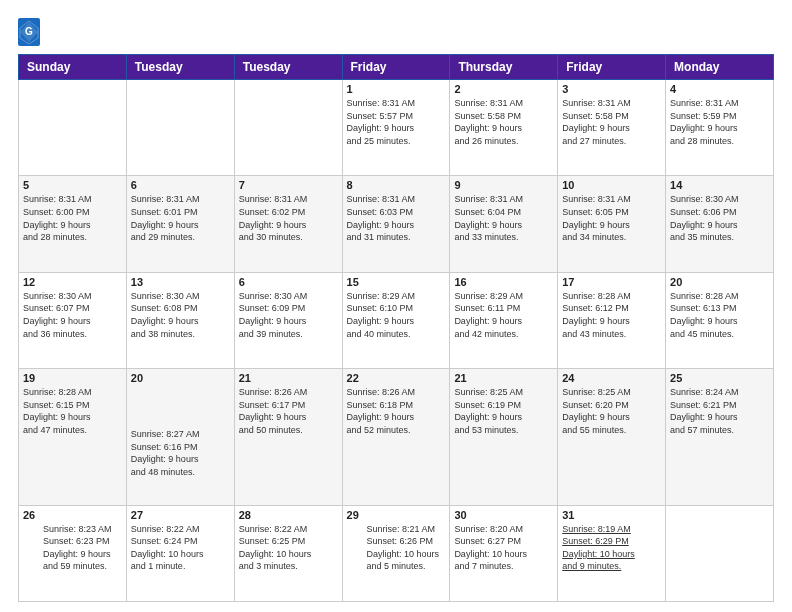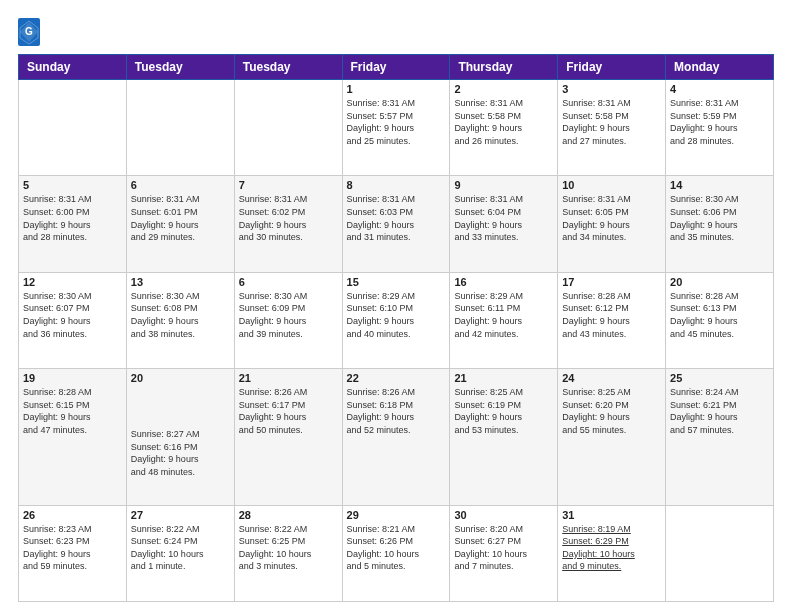--- a/index.html
+++ b/index.html
@@ -325,42 +325,42 @@
             <div class="day-number">25</div>
             <div class="day-info" style="white-space: pre-line;">Sunrise: 8:24 AM
 Sunset: 6:21 PM
 Daylight: 9 hours
 and 57 minutes.</div>
           </td>
         </tr>
         <tr class="row-white">
           <td>
             <div class="day-number">26</div>
-            <div class="day-info" style="white-space: pre-line;">Sunrise: 8:23 AM
+            <div class="day-info" style="white-space: pre-line; margin-left: 20px;">Sunrise: 8:23 AM
 Sunset: 6:23 PM
 Daylight: 9 hours
 and 59 minutes.</div>
           </td>
           <td>
             <div class="day-number">27</div>
             <div class="day-info" style="white-space: pre-line;">Sunrise: 8:22 AM
 Sunset: 6:24 PM
 Daylight: 10 hours
 and 1 minute.</div>
           </td>
           <td>
             <div class="day-number">28</div>
             <div class="day-info" style="white-space: pre-line;">Sunrise: 8:22 AM
 Sunset: 6:25 PM
 Daylight: 10 hours
 and 3 minutes.</div>
           </td>
           <td>
             <div class="day-number">29</div>
-            <div class="day-info" style="white-space: pre-line;">Sunrise: 8:21 AM
+            <div class="day-info" style="white-space: pre-line; margin-left: 20px;">Sunrise: 8:21 AM
 Sunset: 6:26 PM
 Daylight: 10 hours
 and 5 minutes.</div>
           </td>
           <td>
             <div class="day-number">30</div>
             <div class="day-info" style="white-space: pre-line;">Sunrise: 8:20 AM
 Sunset: 6:27 PM
 Daylight: 10 hours
 and 7 minutes.</div>

